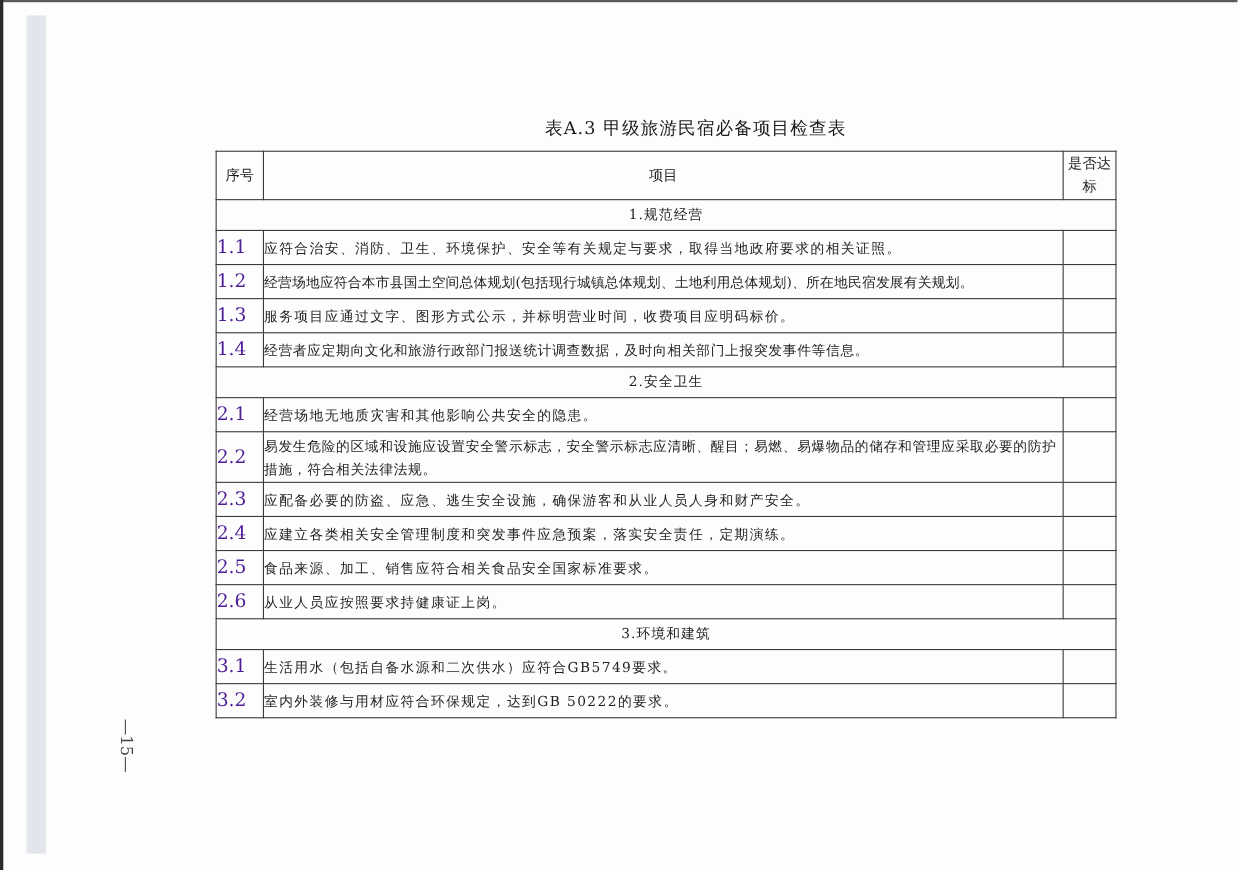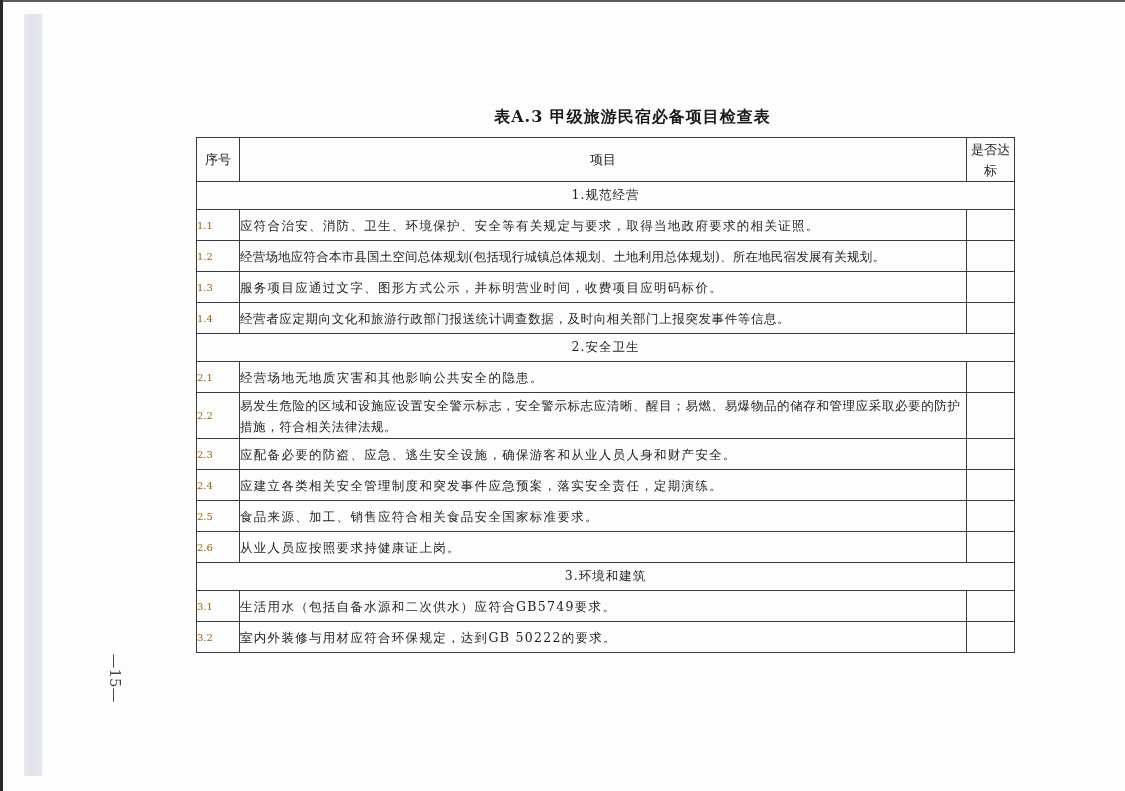--- a/index.html
+++ b/index.html
@@ -18,42 +18,42 @@
   .page-number {
     position: absolute; left: 104px; top: 648px; width: 22px; height: 60px;
     display: flex; align-items: center; justify-content: center;
   }
   .page-number span {
     display: inline-block; transform: rotate(90deg); white-space: nowrap;
     font-family: "DejaVu Serif", serif; font-size: 15px; color: #444;
   }
   .doc-title {
     position: absolute; left: 0; top: 107px; width: 1125px; text-align: center;
-    font-size: 16px; font-weight: bold; letter-spacing: 1px; color: #1a1a1a;
+    font-size: 16px; font-weight: normal; letter-spacing: 1px; color: #1a1a1a;
     padding-left: 140px; box-sizing: border-box;
   }
   table.checklist {
     position: absolute; left: 196px; top: 137px; width: 818px;
     border-collapse: collapse; table-layout: fixed;
     font-size: 12.5px;
   }
   table.checklist td, table.checklist th {
     border: 1.4px solid #3a3a3a; padding: 0;
   }
   col.c-no { width: 43px; }
   col.c-item { width: 727px; }
   col.c-pass { width: 48px; }
   th { font-weight: normal; font-family: "DejaVu Sans", sans-serif; font-size: 13px; }
   tr.header-row { height: 44px; }
   tr.header-row th.pass { line-height: 21px; }
   tr.section-row { height: 28px; }
   tr.section-row td { text-align: center; font-size: 12.5px; letter-spacing: 1px; }
   tr.item-row { height: 31px; }
   tr.item-row.tall { height: 46px; padding-left: 18px; }
-  td.no { padding-left: 6px; font-size: 10px; color: #a16207; }
+  td.no { padding-left: 6px; font-size: 17px; color: #4c1d95; }
   td.text { padding-left: 8px; padding-right: 6px; letter-spacing: 1.3px; line-height: 21px; margin-left: 9px; }
   td.pass { }
 </style>
 </head>
 <body>
 
 <div class="top-edge"></div>
 <div class="left-edge"></div>
 <div class="binding-strip"></div>
 

